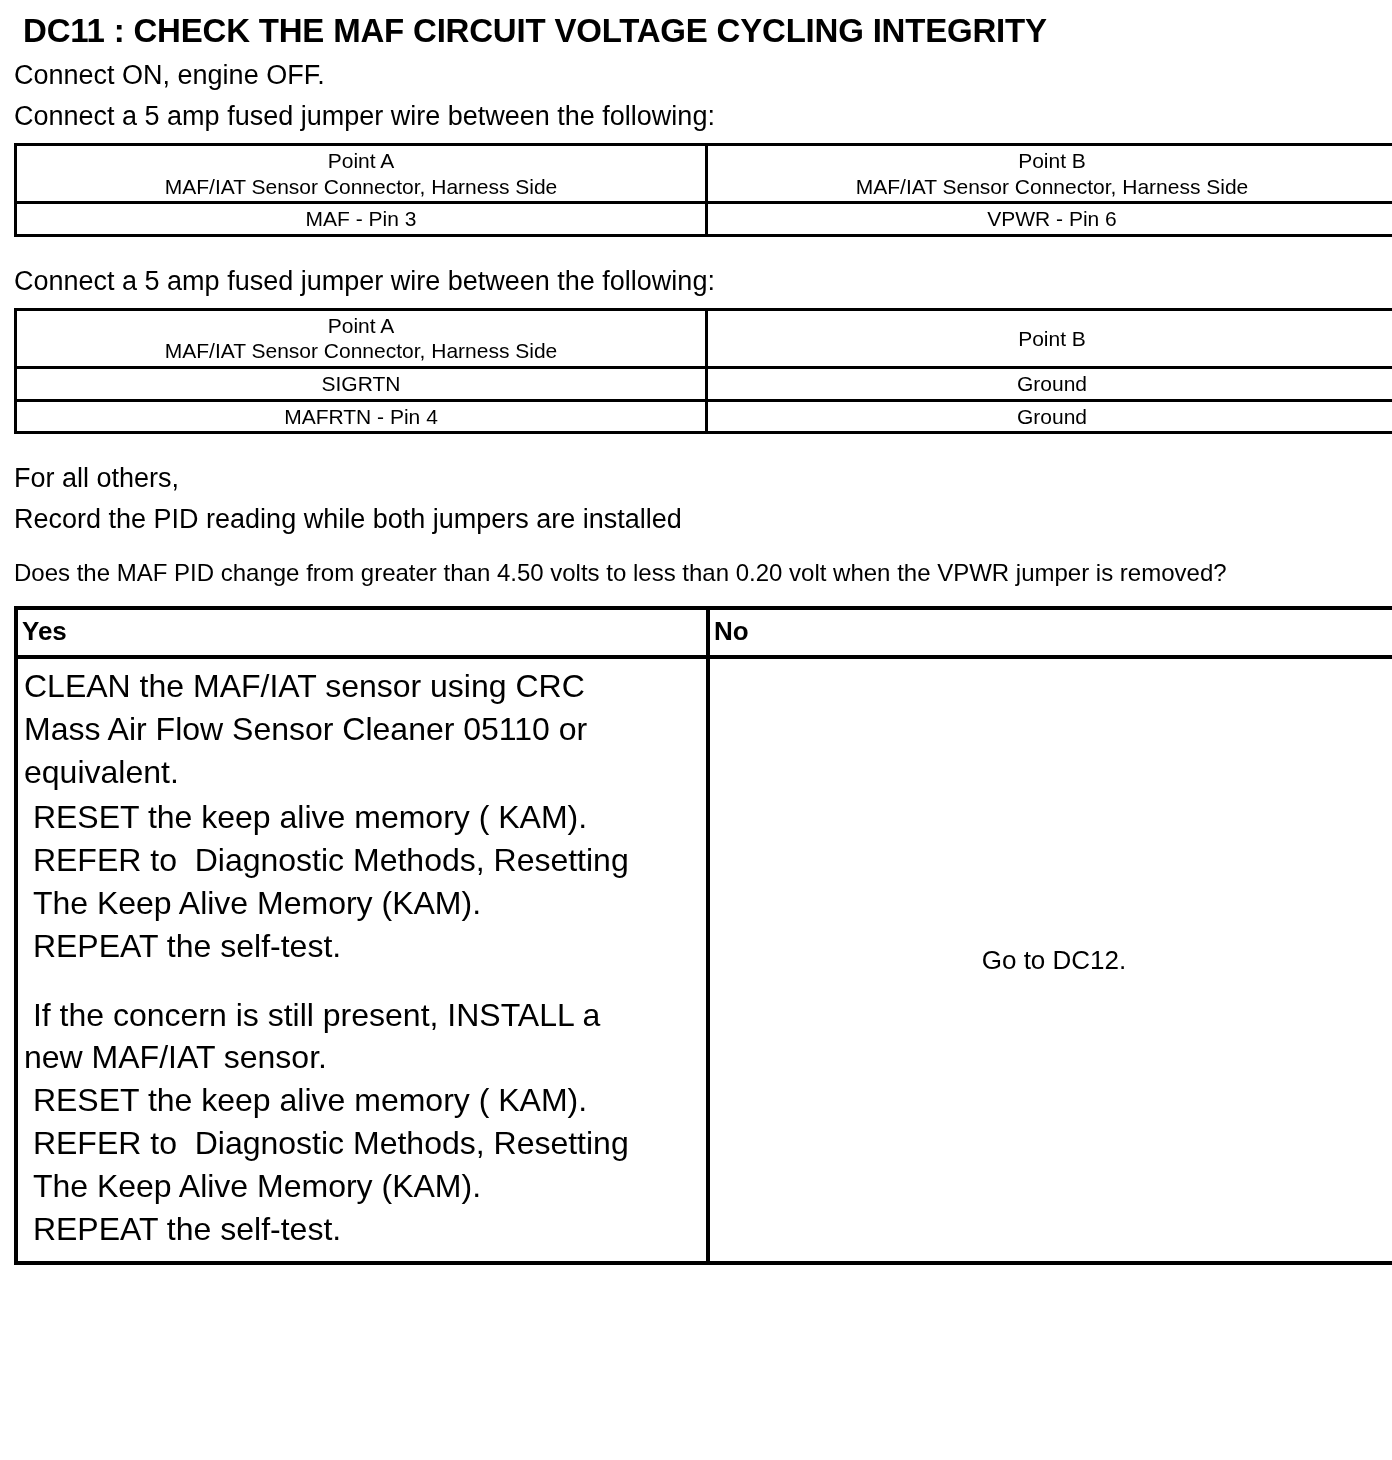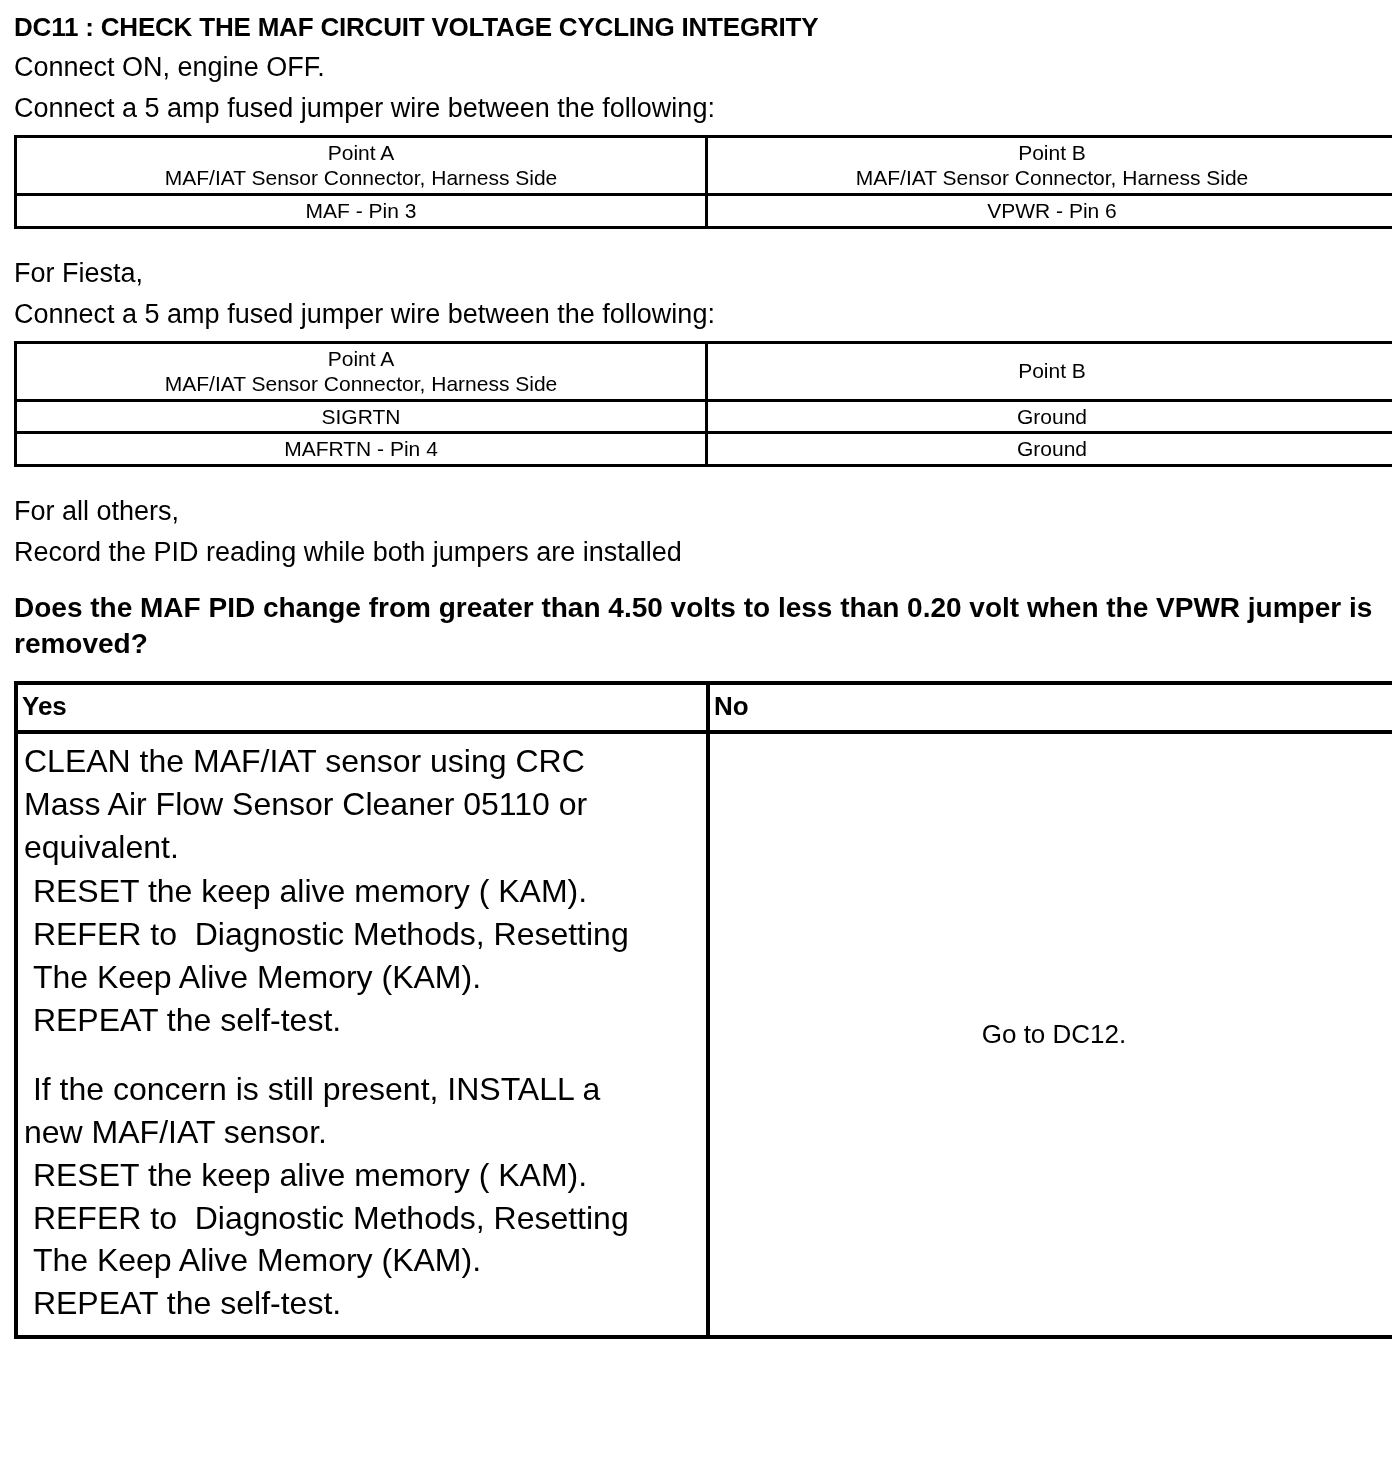--- a/index.html
+++ b/index.html
@@ -14,35 +14,35 @@
     color: #000000;
     position: relative;
     overflow: hidden;
   }
   .page {
     padding: 8px 14px 0 14px;
     box-sizing: border-box;
     width: 1392px;
   }
   .heading {
-    font-size: 26px;
+    font-size: 33px;
     font-weight: bold;
     line-height: 1.18;
-    margin: 4px 0 6px 0;
+    margin: 4px 0 6px 9px;
     letter-spacing: -0.2px;
   }
   .para {
     font-size: 27px;
     line-height: 1.26;
     margin: 7px 0 7px 0;
     font-weight: normal;
   }
   .para.bold {
-    font-weight: bold;
-    font-size: 28px;
+    font-weight: normal;
+    font-size: 24px;
     line-height: 1.3;
     margin-top: 21px;
   }
   table.grid {
     border-collapse: collapse;
     width: 1360px;
     table-layout: fixed;
     margin: 10px 0 10px 0;
   }
   table.grid td, table.grid th {
@@ -121,21 +121,20 @@
     </tr>
     <tr>
       <td class="colA">MAF - Pin 3</td>
       <td class="colB">VPWR - Pin 6</td>
     </tr>
   </tbody>
     </table>
 
   <div class="spacer-sm"></div>
 
-  <div class="para">For Fiesta,</div>
   <div class="para">Connect a 5 amp fused jumper wire between the following:</div>
 
   <table class="grid">
     <tbody>
         <tr>
       <td class="colA">
         <span class="hdr-sub">Point A</span>
         <span class="hdr-sub">MAF/IAT Sensor Connector, Harness Side</span>
       </td>
       <td class="colB">

